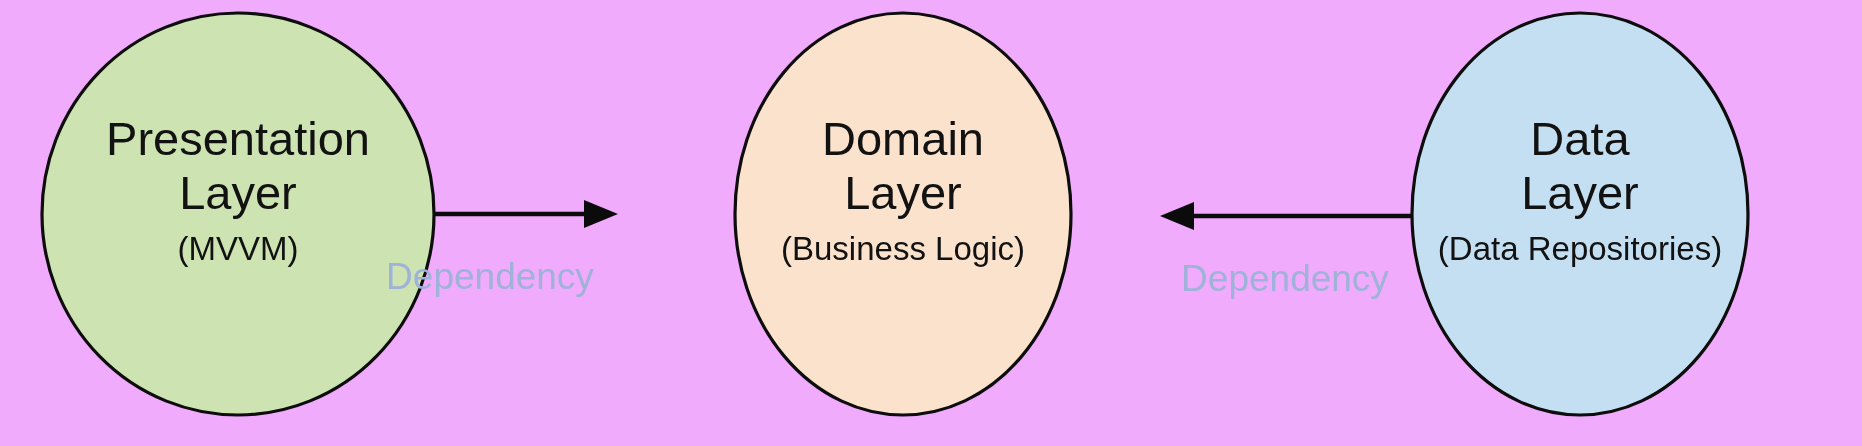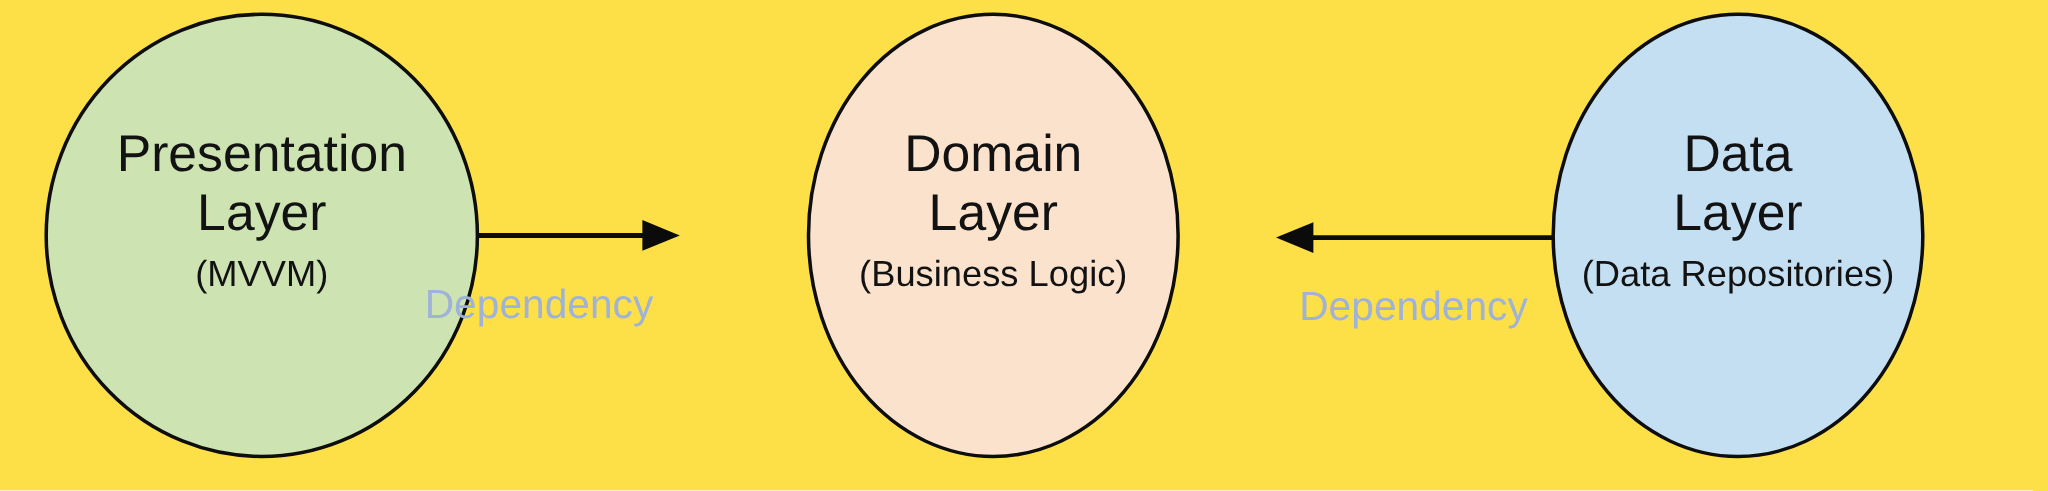--- a/index.html
+++ b/index.html
@@ -7,21 +7,21 @@
     padding: 0;
     background: #ffffff;
   }
   body {
     font-family: "Liberation Sans", sans-serif;
   }
   #canvas {
     position: relative;
     width: 1862px;
     height: 446px;
-    background: #fde047;
+    background: #f0abfc;
     overflow: hidden;
   }
   #diagram-svg {
     position: absolute;
     top: 0;
     left: 0;
     width: 1862px;
     height: 446px;
   }
   .node-shape {

